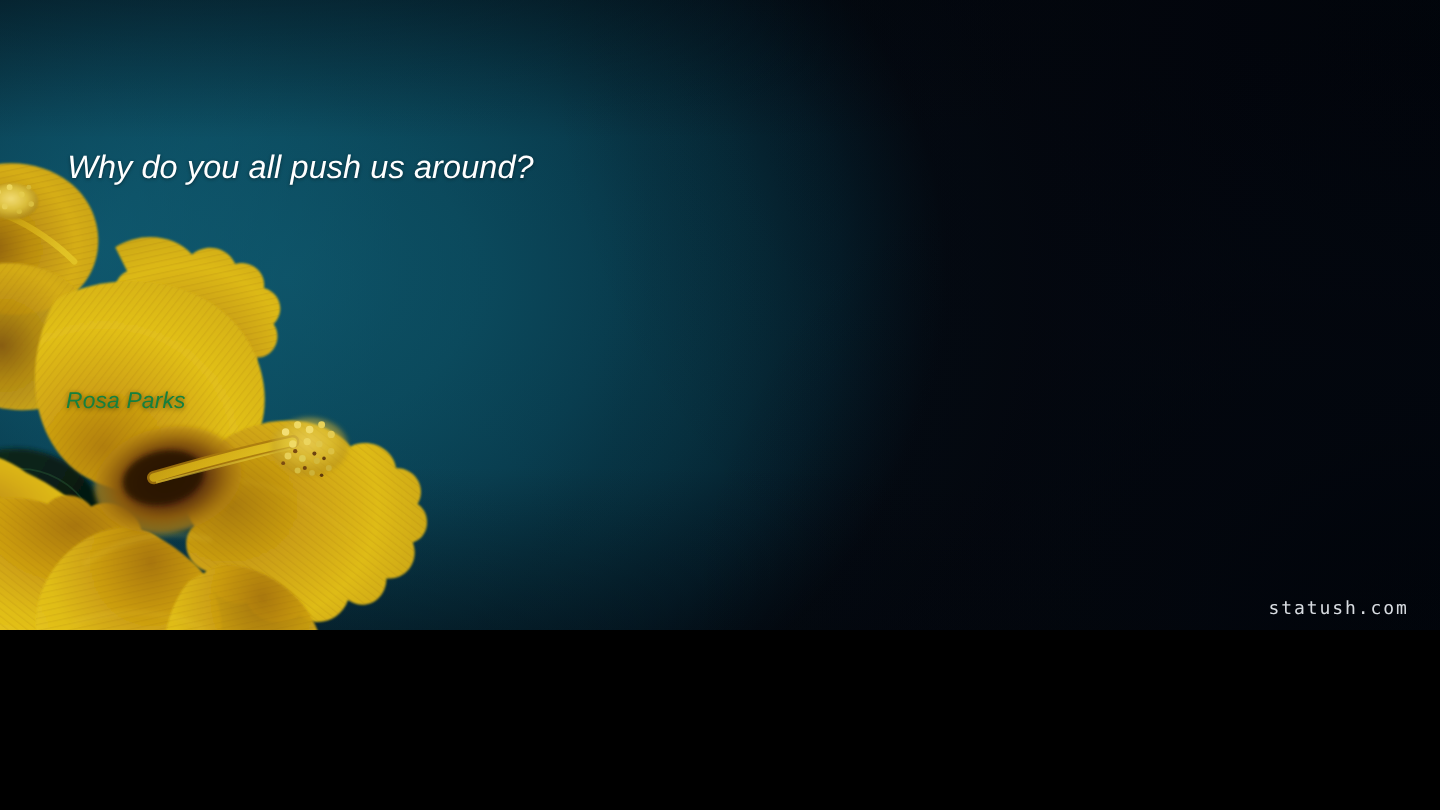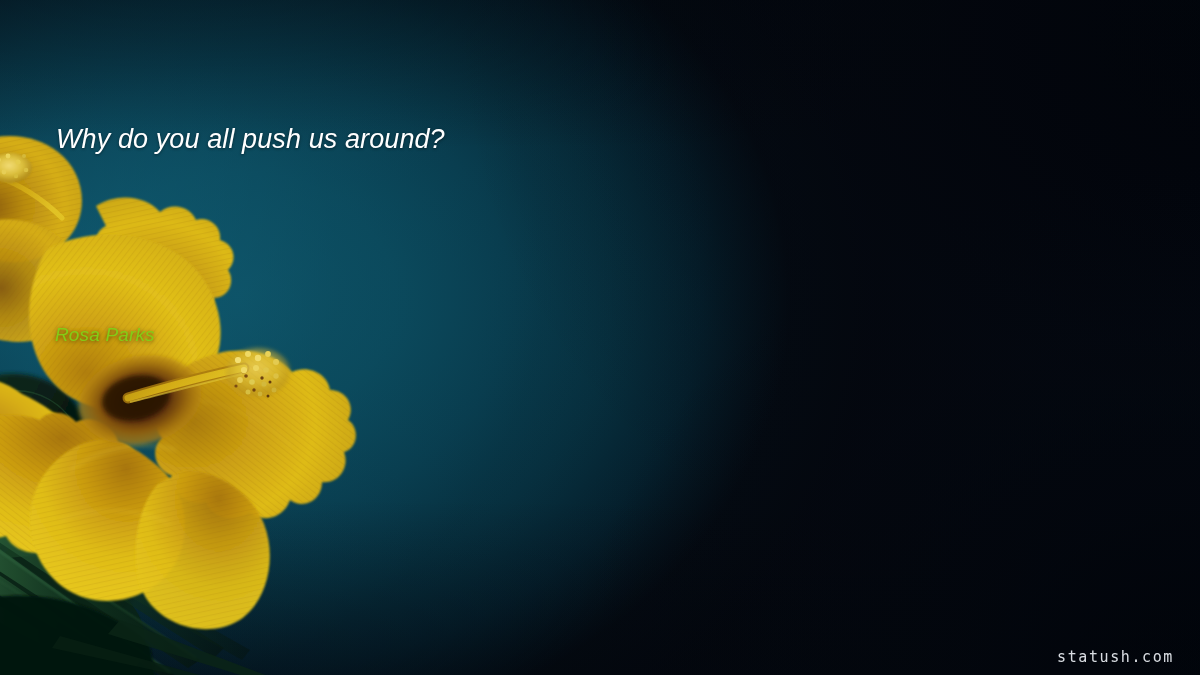--- a/index.html
+++ b/index.html
@@ -3,21 +3,21 @@
 <meta charset="utf-8">
 <style>
   html, body {
     margin: 0;
     padding: 0;
     background: #000;
   }
   #canvas {
     position: relative;
     width: 1200px;
-    height: 675px;
+    height: 525px;
     overflow: hidden;
     font-family: "Liberation Sans", sans-serif;
     background: #04080f;
   }
 
   
   .bg-base {
     position: absolute;
     inset: 0;
     background: #04070e;
@@ -101,21 +101,21 @@
     white-space: pre-wrap;
   }
   .author {
     position: absolute;
     left: 55px;
     top: 323px;
     font-size: 19px;
     line-height: 24px;
     font-style: italic;
     font-weight: 400;
-    color: #84cc16;
+    color: #15803d;
     letter-spacing: 0.15px;
     text-shadow: 0 1px 4px rgba(0,0,0,0.55);
     text-align: center;
   }
   .watermark {
     position: absolute;
     right: 26px;
     bottom: 9px;
     font-family: "DejaVu Sans Mono", "Liberation Mono", monospace;
     font-size: 15px;

